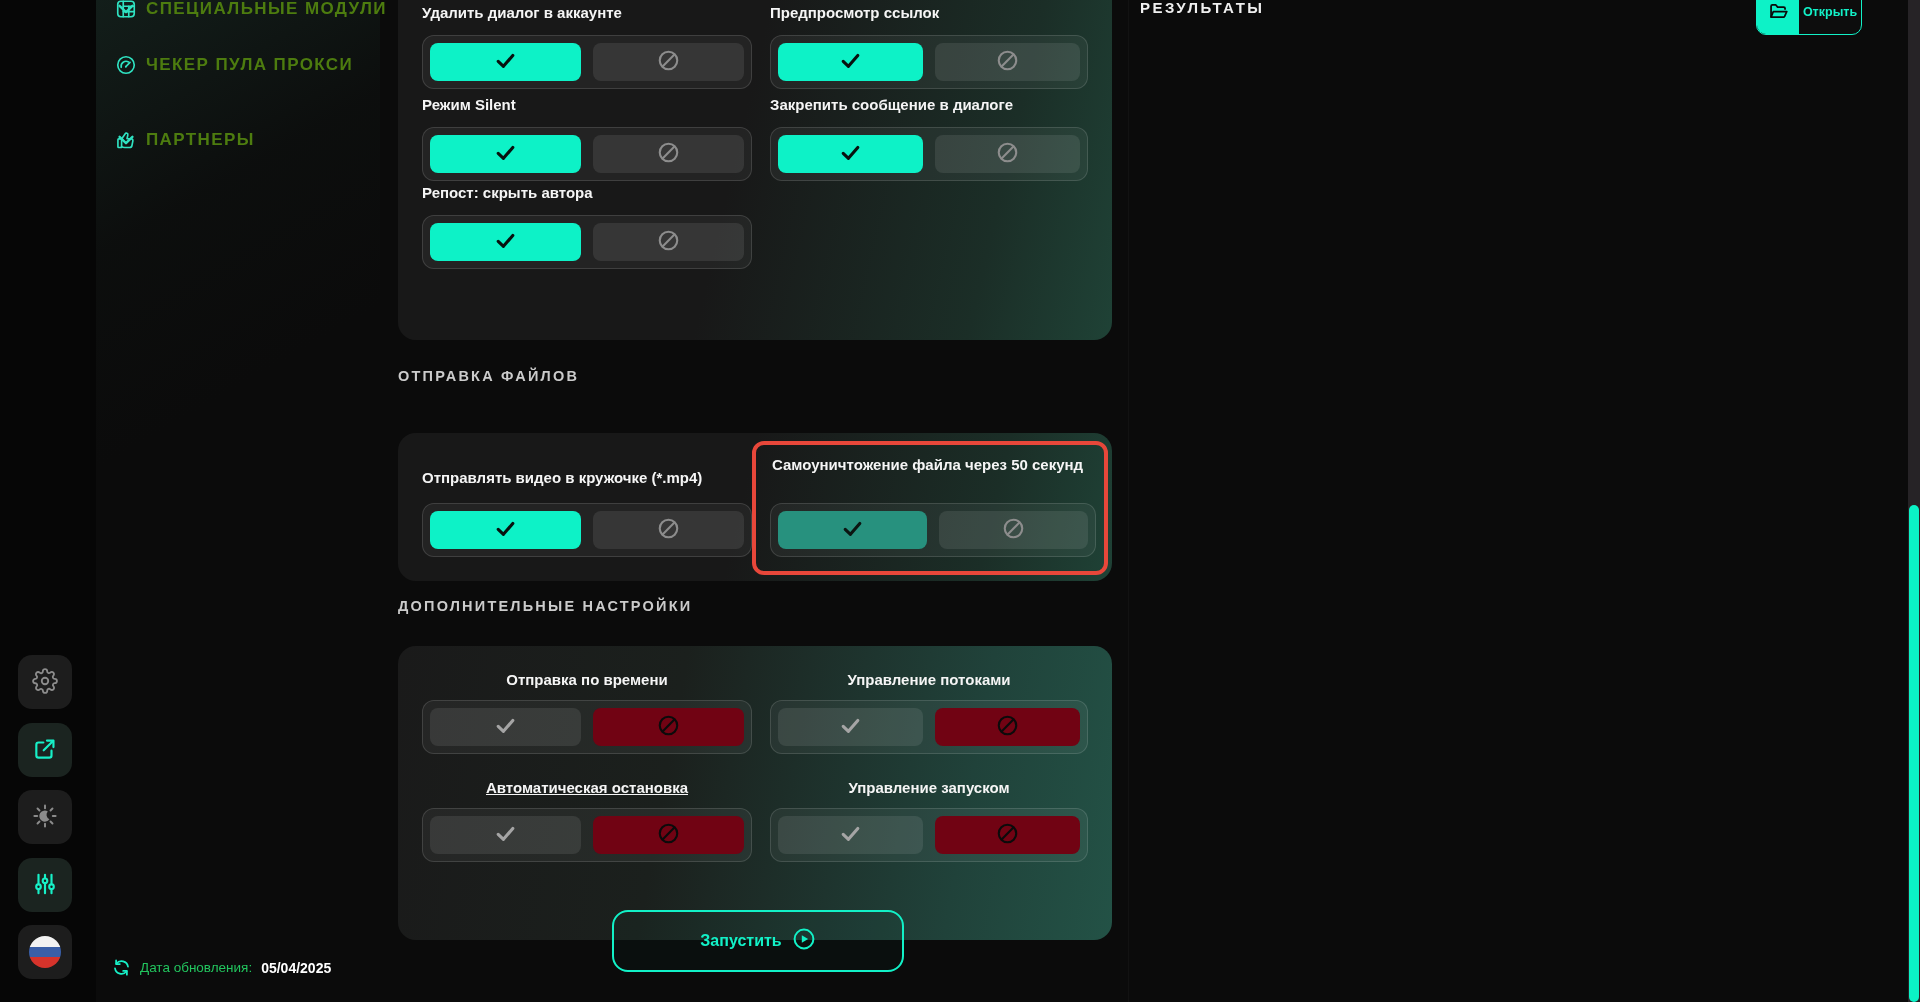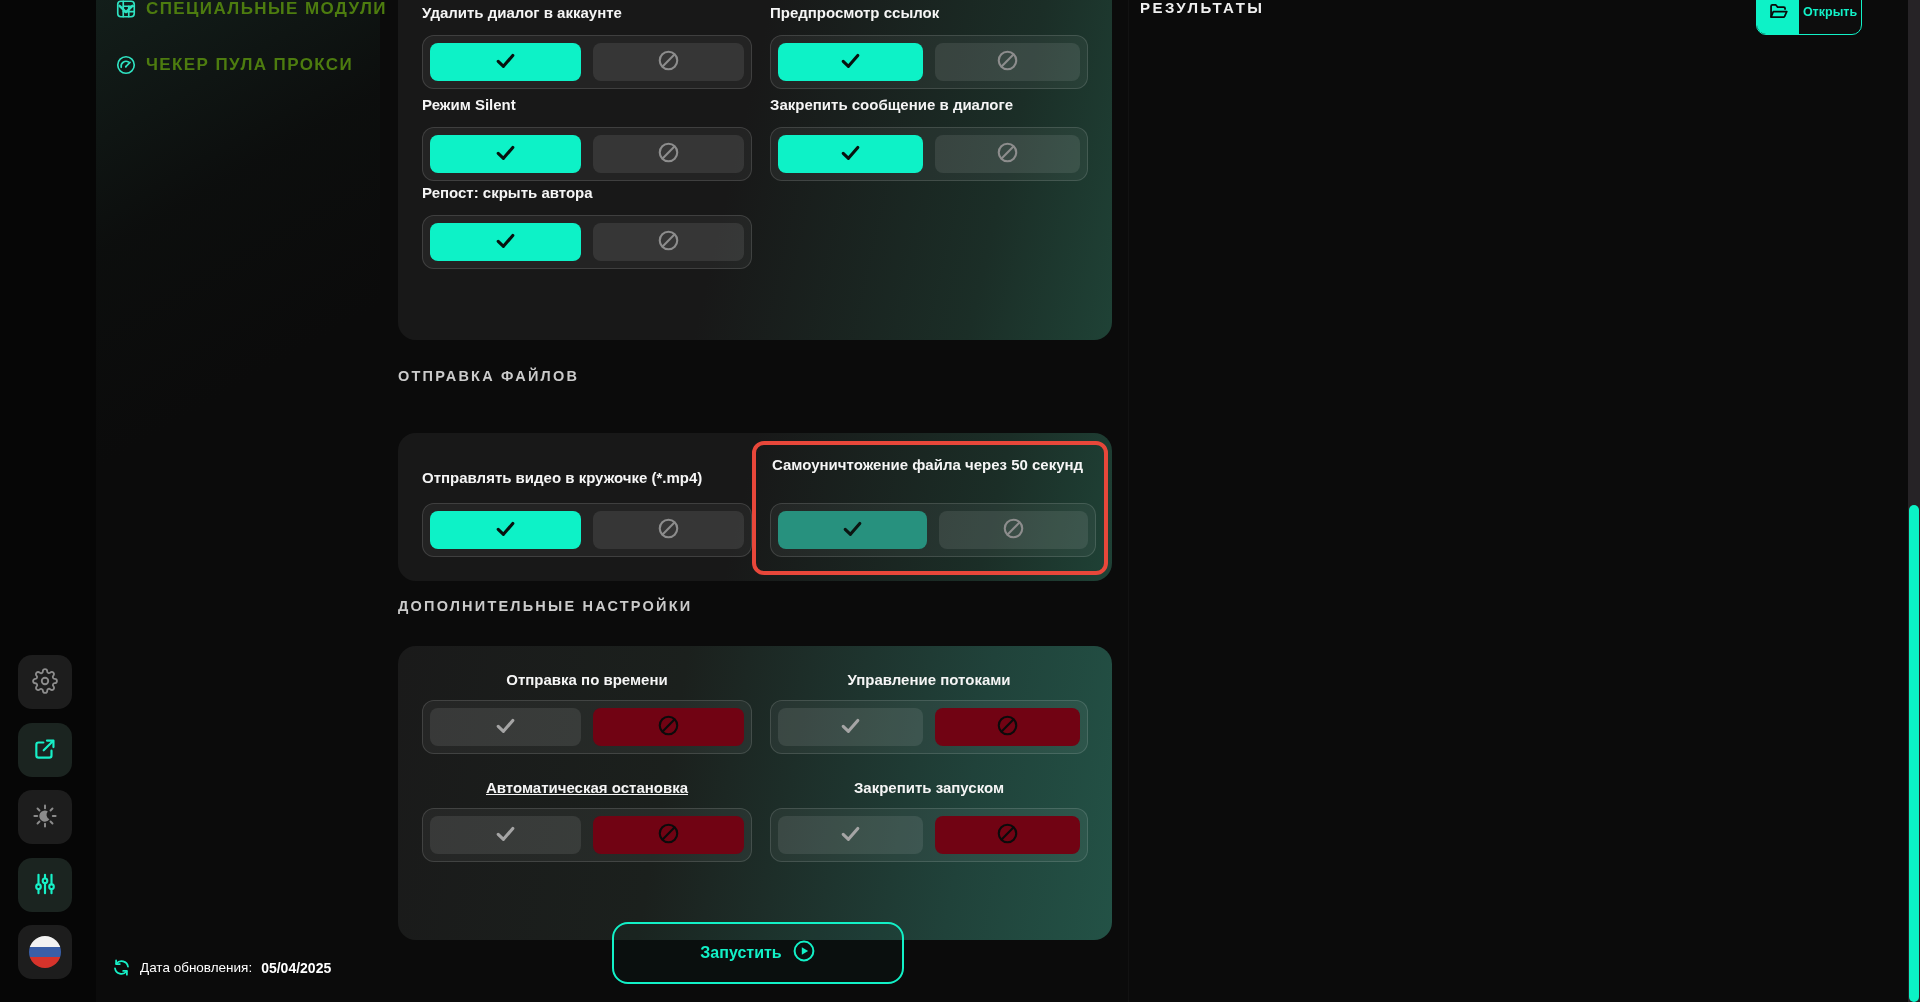--- a/index.html
+++ b/index.html
@@ -49,27 +49,27 @@
   .seg-yes.muted{background:#27917e;color:#0c1512;}
   .seg-yes.dim{background:rgba(255,255,255,.09);color:#a5a5a5;}
   .seg-no.dim{background:rgba(255,255,255,.09);color:#8d8d8d;}
   .seg-no.danger{background:#710313;color:#0b0b0b;}
   .hl-box{position:absolute;left:354px;top:8px;width:356px;height:134px;border-radius:12px;
           border:4px solid #e8473a;box-sizing:border-box;}
   
   .run-btn{position:absolute;left:612px;top:910px;width:292px;height:62px;border-radius:16px;
            background:rgba(13,242,199,.02);border:2px solid #12f1c7;color:#12f1c7;cursor:pointer;
            display:flex;align-items:center;justify-content:center;gap:10px;
-           font-family:"Liberation Sans",sans-serif;font-size:16px;font-weight:bold;margin-top:12px;}
+           font-family:"Liberation Sans",sans-serif;font-size:16px;font-weight:bold;}
   .run-btn svg{width:24px;height:24px;}
   
   .update-row{position:absolute;left:112px;top:958px;display:flex;align-items:center;gap:9px;}
   .update-row .icon{width:19px;height:19px;color:#17f0c7;}
   .update-row .icon svg{width:19px;height:19px;}
-  .update-label{font-size:13.5px;color:#ffffff;}
+  .update-label{font-size:13.5px;color:#22c55e;}
   .update-value{font-size:14px;font-weight:bold;color:#ffffff;}
   
   .results-header{position:absolute;left:1140px;top:-1px;margin:0;font-size:15px;font-weight:bold;
                   letter-spacing:2.5px;color:#efefef;}
   .open-btn{position:absolute;left:1756px;top:-12px;width:106px;height:47px;border-radius:10px;
             border:1.5px solid #12f1c7;background:#0d0d0d;display:flex;align-items:stretch;
             overflow:hidden;cursor:pointer;padding:0;}
   .open-btn .folder-box{width:42px;background:#0df2c7;display:flex;align-items:center;
                         justify-content:center;color:#0a0a0a;}
   .open-btn .folder-box svg{width:21px;height:21px;}
@@ -148,20 +148,30 @@
     </div>
     <div class="side-item" style="top: 43px;">
       <span class="icon"><svg viewBox="0 0 24 24" fill="none" stroke="currentColor" stroke-width="1.8" stroke-linecap="round">
           <circle cx="12" cy="12" r="9"></circle>
           <path d="M6.8 14.5a5.4 5.4 0 0 1 8-5.8"></path>
           <line x1="11.8" y1="13.8" x2="16.4" y2="9.2"></line>
           <circle cx="11.8" cy="13.8" r="1" fill="currentColor" stroke="none"></circle>
         </svg></span>
       <span class="side-label">ЧЕКЕР ПУЛА ПРОКСИ</span>
     </div>
+    <div class="side-item" style="top: 118px;">
+      <span class="icon"><svg viewBox="0 0 24 24" fill="none" stroke="currentColor" stroke-width="1.8" stroke-linecap="round" stroke-linejoin="round">
+          <path d="M7.2 10.8v9.4H4a.8.8 0 0 1-.8-.8v-7.8a.8.8 0 0 1 .8-.8z"></path>
+          <path d="M7.2 19.2c1 .7 2.1 1 3.4 1h5.3c1.3 0 2.4-.9 2.6-2.2l1-5.1c.2-1.2-.7-2.3-1.9-2.3h-4.5l.9-4a1.6 1.6 0 0 0-3-1.1l-3.8 5.3"></path>
+        </svg></span>
+      <span class="side-label">ПАРТНЕРЫ</span>
+      <span class="icon side-chevron"><svg viewBox="0 0 24 24" fill="none" stroke="currentColor" stroke-width="2.6" stroke-linecap="round" stroke-linejoin="round">
+          <polyline points="5,8.5 12,15.5 19,8.5"></polyline>
+        </svg></span>
+    </div>
   </nav>
 
 <div class="divider"></div>
 
 <main>
   <section class="card" id="card1">
       <div class="cell-label" style="left: 24px; top: 63px; width: 330px;">Удалить диалог в аккаунте</div>
       <div class="toggle-group" style="left: 24px; top: 95px; width: 330px;">
         <button class="seg seg-yes lit">
           <span class="icon"><svg viewBox="0 0 24 24" fill="none" stroke="currentColor" stroke-width="3" stroke-linecap="round" stroke-linejoin="round">
@@ -303,21 +313,21 @@
               <polyline points="5,12.8 10,17.6 19,7.2"></polyline>
             </svg></span>
         </button>
         <button class="seg seg-no danger">
           <span class="icon"><svg viewBox="0 0 24 24" fill="none" stroke="currentColor" stroke-width="2">
               <circle cx="12" cy="12" r="8.4"></circle>
               <line x1="6.3" y1="17.7" x2="17.7" y2="6.3"></line>
             </svg></span>
         </button>
       </div>
-      <div class="cell-label" style="left: 372px; top: 132px; width: 318px;">Закрепить запуском</div>
+      <div class="cell-label" style="left: 372px; top: 132px; width: 318px;">Управление запуском</div>
       <div class="toggle-group" style="left: 372px; top: 162px; width: 318px;">
         <button class="seg seg-yes dim">
           <span class="icon"><svg viewBox="0 0 24 24" fill="none" stroke="currentColor" stroke-width="3" stroke-linecap="round" stroke-linejoin="round">
               <polyline points="5,12.8 10,17.6 19,7.2"></polyline>
             </svg></span>
         </button>
         <button class="seg seg-no danger">
           <span class="icon"><svg viewBox="0 0 24 24" fill="none" stroke="currentColor" stroke-width="2">
               <circle cx="12" cy="12" r="8.4"></circle>
               <line x1="6.3" y1="17.7" x2="17.7" y2="6.3"></line>

